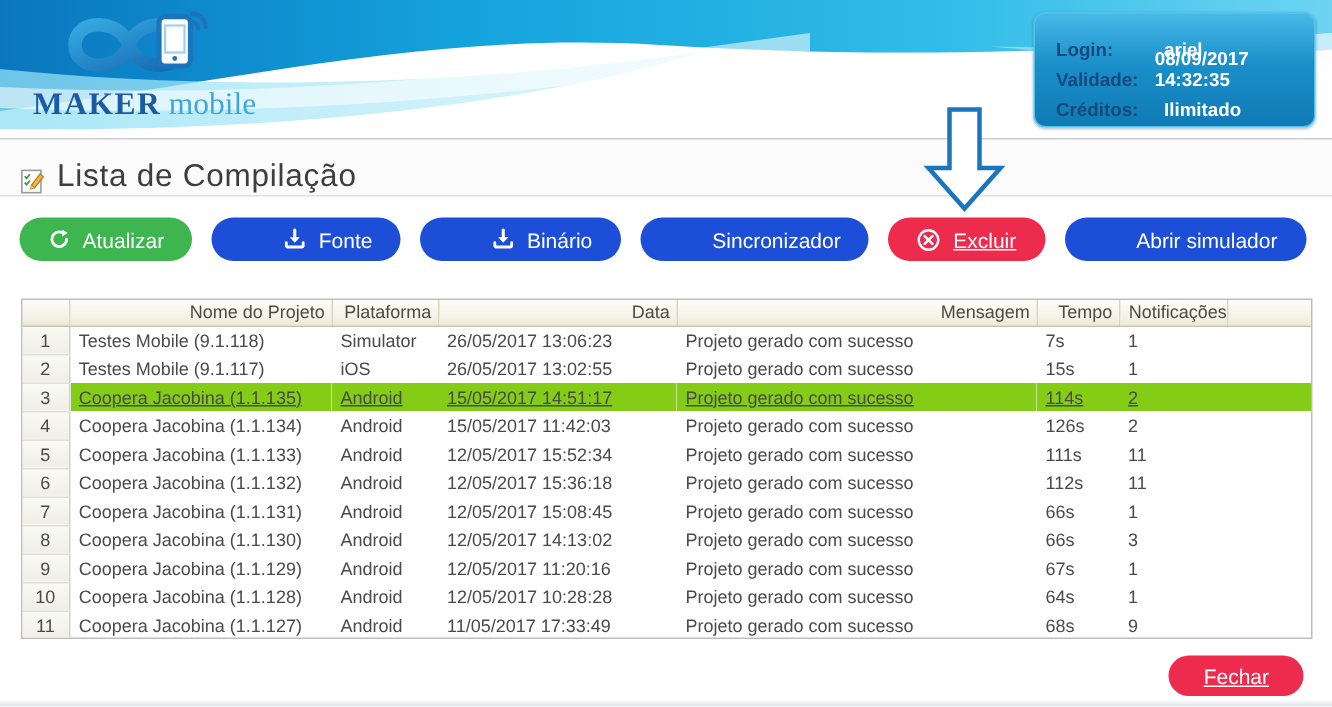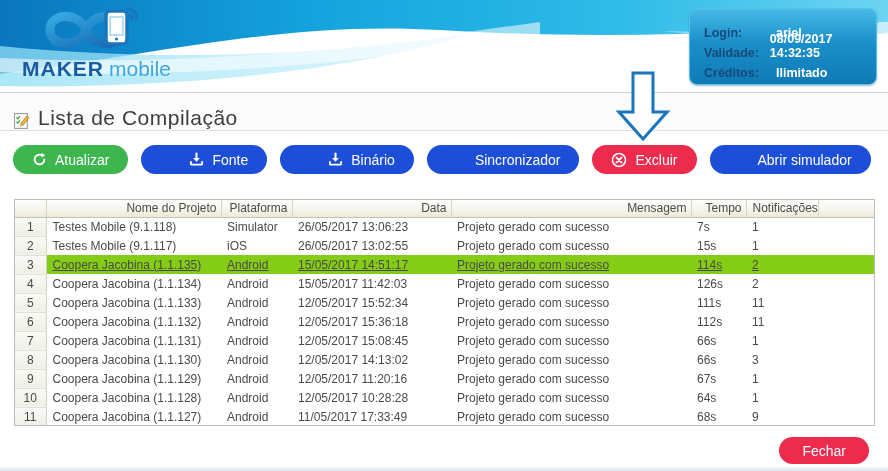--- a/index.html
+++ b/index.html
@@ -8,21 +8,21 @@
     font-family:"Liberation Sans", sans-serif;
     background:#ffffff;
     position:relative;
     overflow:hidden;
   }
   .app { position:relative; width:888px; height:471px; background:#fff; }
 
   
   .header { position:relative; width:888px; height:92px; background:#fff; overflow:hidden; }
   .wave-svg { position:absolute; left:0; top:0; }
-  .logo { position:absolute; left:16px; top:4px; width:200px; }
+  .logo { position:absolute; left:16px; top:4px; width:200px;font-family:Liberation Serif, serif; }
   .logo-svg { display:block; margin-left:20px; }
   .brand { margin-top:1px; margin-left:6px; white-space:nowrap; }
   .brand-primary { font-size:21px; font-weight:bold; letter-spacing:1px; color:#1b5ba3; }
   .brand-secondary { font-size:21px; font-weight:normal; color:#3ea6dd; margin-left:5px; }
 
   .session-box {
     position:absolute; right:11px; top:8px; width:188px; height:77px;
     border-radius:8px;
     background:linear-gradient(180deg,#47bae8 0%, #1a8fc9 45%, #0f7ab6 100%);
     border:1px solid #55c0e8;
@@ -48,21 +48,21 @@
   
   .toolbar { padding:14px 0 0 13px; display:flex; gap:13px; }
   .pill {
     display:inline-flex; align-items:center; justify-content:center; gap:8px;
     height:29px; padding:0 19px; border:none; border-radius:15px;
     color:#fff; font-family:"Liberation Sans",sans-serif; font-size:14px;
     cursor:pointer; white-space:nowrap;
   }
   .pill.green { background:#3eb650;justify-content:center; }
   .pill.blue  { background:#1d4ed8;padding-left:48px; }
-  .pill.red   { background:#ed2b4d; }
+  .pill.red   { background:#ed2b4d;text-decoration:underline; }
   .bicon { display:inline-flex; }
 
   
   .annot-arrow { position:absolute; left:616px; top:71px; z-index:5; }
 
   
   .grid-wrap {
     position:absolute; left:14px; top:199px; width:861px; height:227px;
     border:1px solid #bdbdbd; background:#fff; overflow:hidden;
   }

